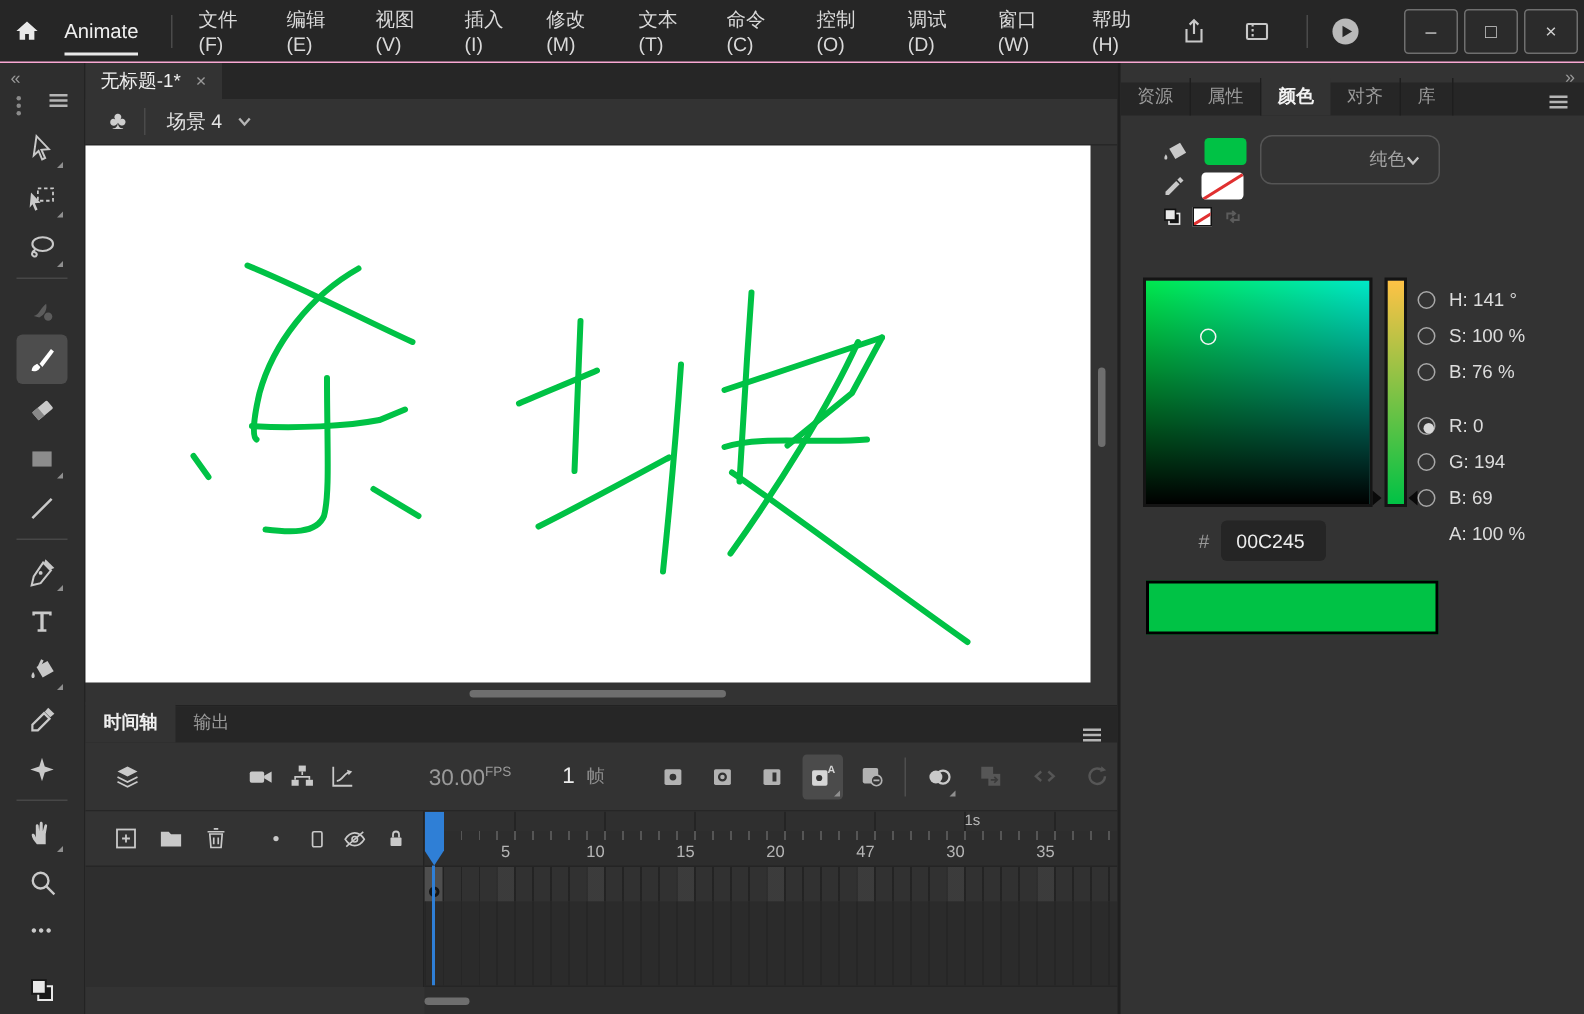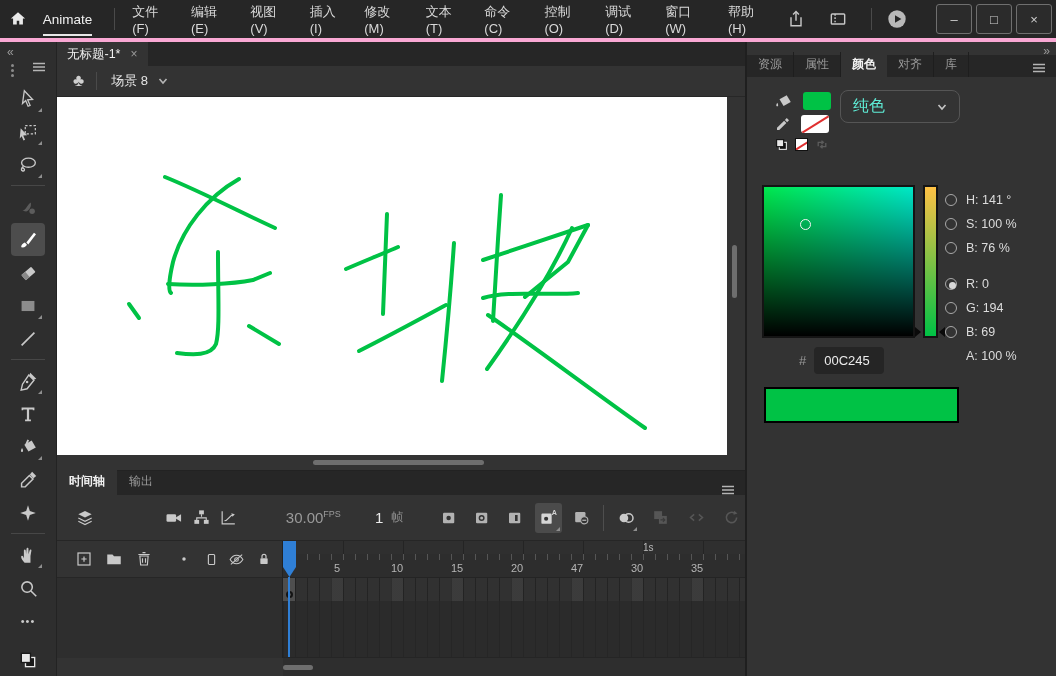--- a/index.html
+++ b/index.html
@@ -1,21 +1,21 @@
 <!DOCTYPE html>
 <html><head>
 <meta charset="utf-8">
 <style>
   * { margin:0; padding:0; box-sizing:border-box; }
   html,body { width:1056px; height:676px; overflow:hidden; }
   body { background:#262626; font-family:"Liberation Sans","DejaVu Sans",sans-serif; color:#d6d6d6; position:relative; }
   svg { display:block; }
 
   
-  .titlebar { position:absolute; left:0; top:0; width:1056px; height:42px; background:#262626; display:flex; align-items:center; border-bottom:4px solid #f9a8d4; }
+  .titlebar { position:absolute; left:0; top:0; width:1056px; height:42px; background:#262626; display:flex; align-items:center; border-bottom:1px solid #f9a8d4; }
   .home { width:38px; display:flex; justify-content:center; }
   .appname { color:#f0f0f0; font-size:13.5px; padding:0 14px 0 6px; position:relative; }
   .appname::after { content:""; position:absolute; left:6px; right:14px; bottom:-9px; height:2px; background:#e8e8e8; }
   .tb-sep { width:1px; height:22px; background:#4a4a4a; margin:0 8px; }
   .menus { display:flex; align-items:center; }
   .menu-item { font-size:13px; color:#d9d9d9; padding:6px 9px; cursor:default; }
   .tb-right { margin-left:auto; display:flex; align-items:center; }
   .tb-icon { width:34px; height:28px; display:flex; align-items:center; justify-content:center; margin-right:8px; }
   .win-btns { display:flex; margin-left:14px; }
   .win-btn { width:36px; height:30px; border:1px solid #6f6f6f; border-radius:3px; margin-right:4px; display:flex; align-items:center; justify-content:center; color:#cfcfcf; font-size:13px; background:#2b2b2b; }
@@ -109,21 +109,21 @@
 
   .fillstroke { position:absolute; left:26px; top:50px; }
   .fs-row { display:flex; align-items:center; gap:8px; margin-bottom:5px; }
   .swatch { width:28px; height:18px; border-radius:3px; }
   .swatch.none { background:#ffffff; position:relative; overflow:hidden; }
   .swatch.none::after, .mini.none::after { content:""; position:absolute; left:-20%; right:-20%; top:50%; height:2px; background:#e03030; transform:rotate(-32deg); }
   .mini-row { display:flex; gap:7px; margin-top:4px; margin-left:2px; }
   .mini { width:13px; height:13px; position:relative; }
   .mini.none { background:#fff; border:1px solid #111; overflow:hidden; }
   .typeselect { position:absolute; left:93px; top:48px; width:120px; height:33px; border:1px solid #555; border-radius:8px; display:flex; align-items:center; padding:0 12px; }
-  .typeselect .lbl { font-size:16px; color:#5eead4; flex:1; }
+  .typeselect .lbl { font-size:12px; color:#a3a3a3; flex:1;text-align:right; }
 
   .gradsq { position:absolute; left:15px; top:143px; width:153px; height:153px; border:2px solid #141414;
       background:linear-gradient(to bottom, rgba(0,0,0,0) 0%, #000 100%),
                  linear-gradient(to right, #00e84e 0%, #00e8c8 100%); }
   .grad-cursor { position:absolute; left:36px; top:32px; width:11px; height:11px; border:1.5px solid #f4f4f4; border-radius:50%; }
   .vslider { position:absolute; left:176px; top:143px; width:15px; height:153px; border:2px solid #141414; }
   .sl-arrow { position:absolute; width:0; height:0; border-top:5px solid transparent; border-bottom:5px solid transparent; }
   .sl-arrow.l { left:168px; top:285px; border-left:6px solid #0a0a0a; }
   .sl-arrow.r { left:192px; top:285px; border-right:6px solid #0a0a0a; }
 
@@ -315,21 +315,21 @@
   <div class="doctabs">
     <div class="doctab">
       <span class="t">无标题-1*</span>
       <span class="x">×</span>
     </div>
   </div>
 
   <div class="scenebar">
     <span class="club">♣</span>
     <span class="sb-sep"></span>
-    <span class="scene-label">场景 8</span>
+    <span class="scene-label">场景 4</span>
     <svg class="chev" viewBox="0 0 10 10" fill="none" stroke="#b5b5b5" stroke-width="1.6">
         <path d="M1.5 3l3.5 4 3.5-4"></path>
       </svg>
   </div>
 
   <div class="stage">
     <svg id="strokes-svg" width="670" height="358" viewBox="0 0 670 358">
         <path d="M108 80 C145 95 185 116 218 131" fill="none" stroke="#00C245" stroke-width="4" stroke-linecap="round"></path>
         <path d="M182 82 C150 100 125 132 116 165 C112 182 111 194 114 196" fill="none" stroke="#00C245" stroke-width="4" stroke-linecap="round"></path>
         <path d="M111 187 C140 189 175 187 196 183 L213 176" fill="none" stroke="#00C245" stroke-width="4" stroke-linecap="round"></path>

